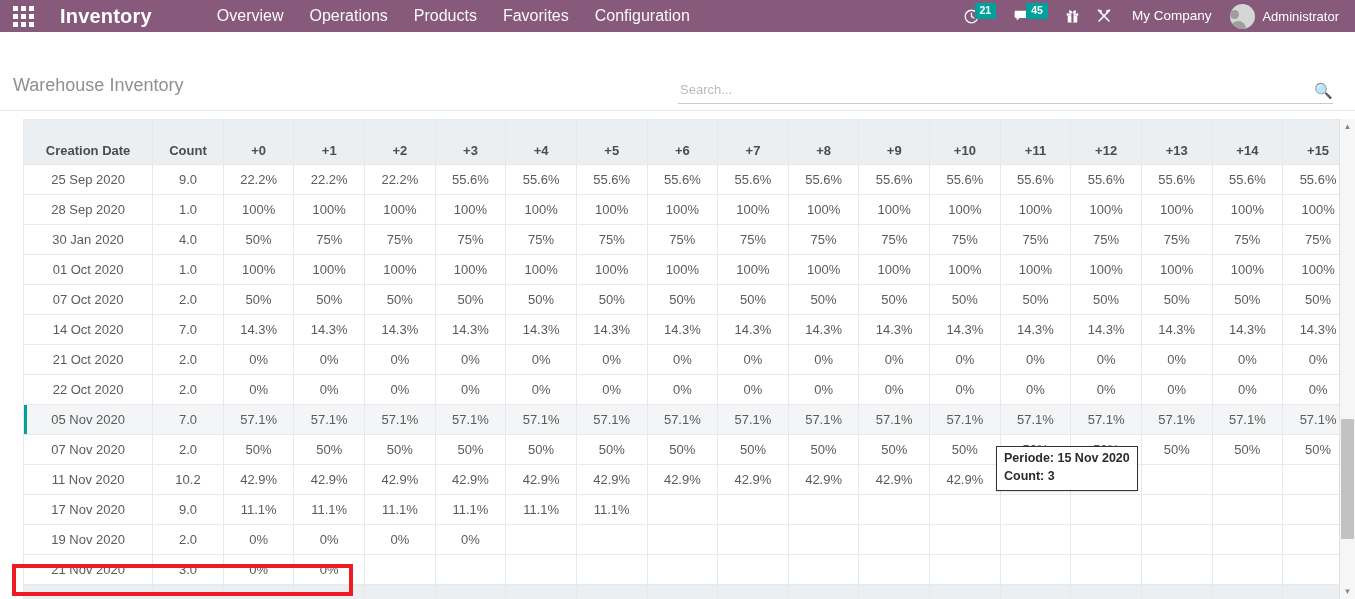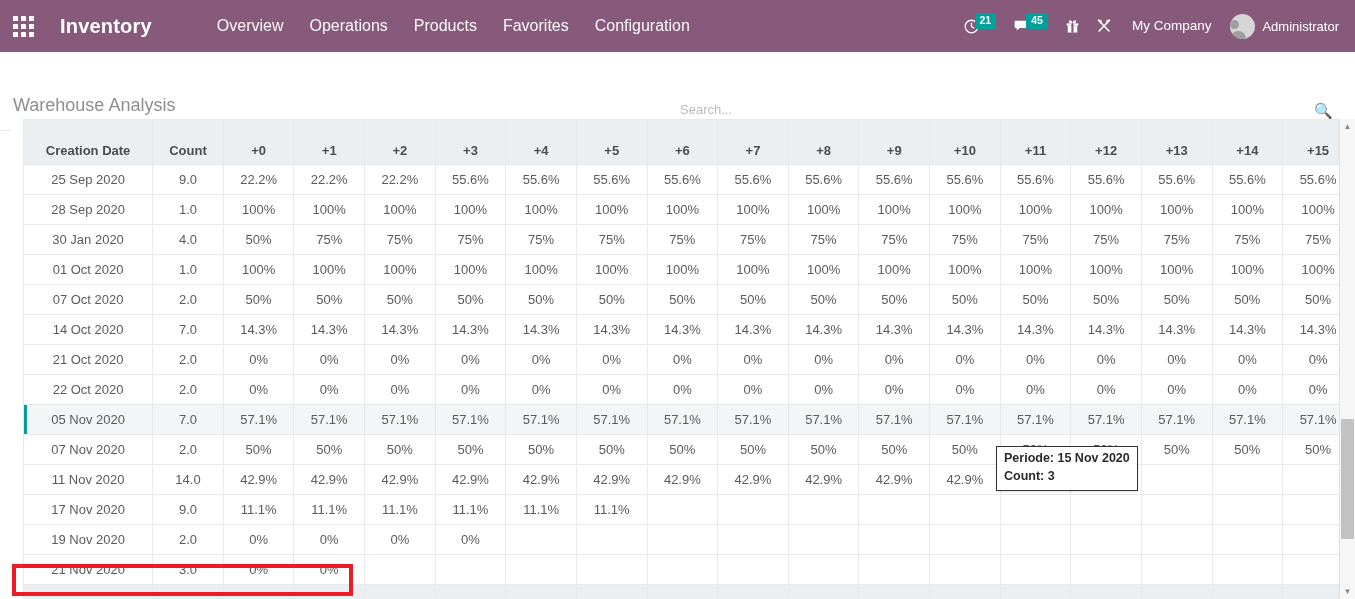--- a/index.html
+++ b/index.html
@@ -6,21 +6,21 @@
   html, body {
     margin: 0; padding: 0;
     width: 1355px; height: 599px;
     overflow: hidden;
     background: #ffffff;
     font-family: "Liberation Sans", sans-serif;
   }
 
   
   .navbar {
-    height: 52px;
+    height: 32px;
     background: #875A7B;
     display: flex;
     align-items: center;
     color: #ffffff;
     position: relative;
     z-index: 30;
   }
   .apps-toggle {
     width: 46px; height: 40px;
     display: flex; align-items: center; justify-content: center;
@@ -313,21 +313,21 @@
       <span class="avatar">
         <span class="head"></span>
           <span class="body"></span>
       </span>
       <span class="user-name">Administrator</span>
     </div>
   </div>
 </div>
 
 <div class="control-panel">
-  <div class="cp-title">Warehouse Analysis</div>
+  <div class="cp-title">Warehouse Inventory</div>
 
   <div class="searchview">
     <div class="search-row">
       <input class="search-input" type="text" placeholder="Search..." style="">
       <span class="search-icon">🔍</span>
     </div>
     <div class="filter-row">
       <div class="filter-btn">
         <svg width="11" height="11" viewBox="0 0 12 12">
           <path d="M.6 1h10.8L7.2 6.1v4.4L4.8 11.4V6.1z" fill="#4c4c4c"></path>
@@ -582,21 +582,21 @@
           <td class="col-p val">50%</td>
           <td class="col-p val">50%</td>
           <td class="col-p val">50%</td>
           <td class="col-p val">50%</td>
           <td class="col-p val">50%</td>
           <td class="col-p val">50%</td>
           <td class="col-p val">50%</td>
         </tr>
         <tr>
           <td class="col-date">11 Nov 2020</td>
-          <td class="col-count">14.0</td>
+          <td class="col-count">10.2</td>
           <td class="col-p val">42.9%</td>
           <td class="col-p val">42.9%</td>
           <td class="col-p val">42.9%</td>
           <td class="col-p val">42.9%</td>
           <td class="col-p val">42.9%</td>
           <td class="col-p val">42.9%</td>
           <td class="col-p val">42.9%</td>
           <td class="col-p val">42.9%</td>
           <td class="col-p val">42.9%</td>
           <td class="col-p val">42.9%</td>

